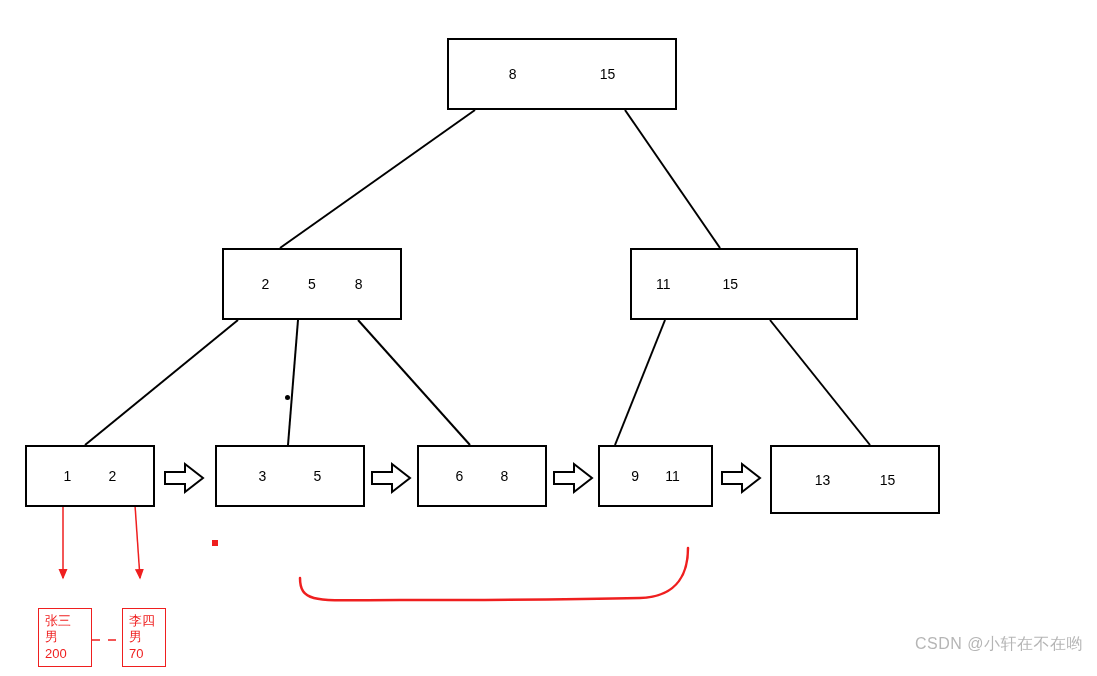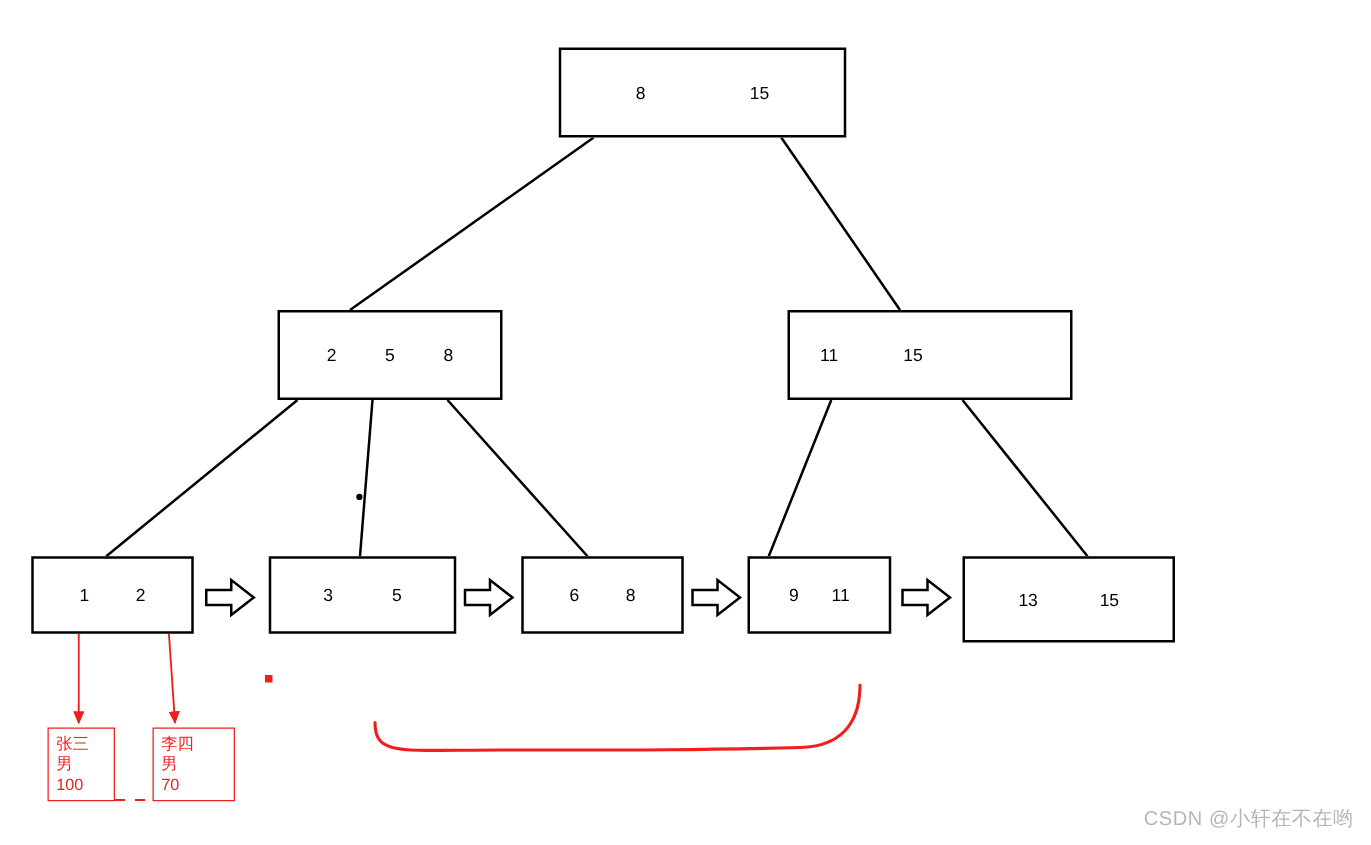--- a/index.html
+++ b/index.html
@@ -36,25 +36,26 @@
     padding: 0 6px;
   }
   .record {
     position: absolute;
     border: 1.5px solid #ef1f1f;
     color: #ef1f1f;
     font-size: 13px;
     padding: 4px 6px 4px 6px;
     line-height: 1.25;
     box-sizing: border-box;
+    margin-top: 26px;
   }
   .watermark {
     position: absolute;
     right: 14px;
-    bottom: 10px;
+    bottom: 21px;
     color: rgba(120,120,120,0.55);
     font-size: 16px;
     letter-spacing: 0.5px;
     user-select: none;
   }
   svg.edges {
     position: absolute;
     left: 0;
     top: 0;
     width: 1097px;
@@ -191,22 +192,22 @@
 <div class="node" style="left:770px; top:445px; width:170px; height:69px;">
   <div class="keys">
     <span>13</span>
     <span>15</span>
   </div>
 </div>
 
 <div class="record" style="left:38px; top:582px; width:54px;">
   <div>张三</div>
   <div>男</div>
-  <div>100</div>
-</div>
-
-<div class="record" style="left:122px; top:582px; width:66px;">
+  <div>200</div>
+</div>
+
+<div class="record" style="left:122px; top:582px; width:44px;">
   <div>李四</div>
   <div>男</div>
   <div>70</div>
 </div>
 
 <div class="watermark">CSDN @小轩在不在哟</div>
 
 </body></html>

